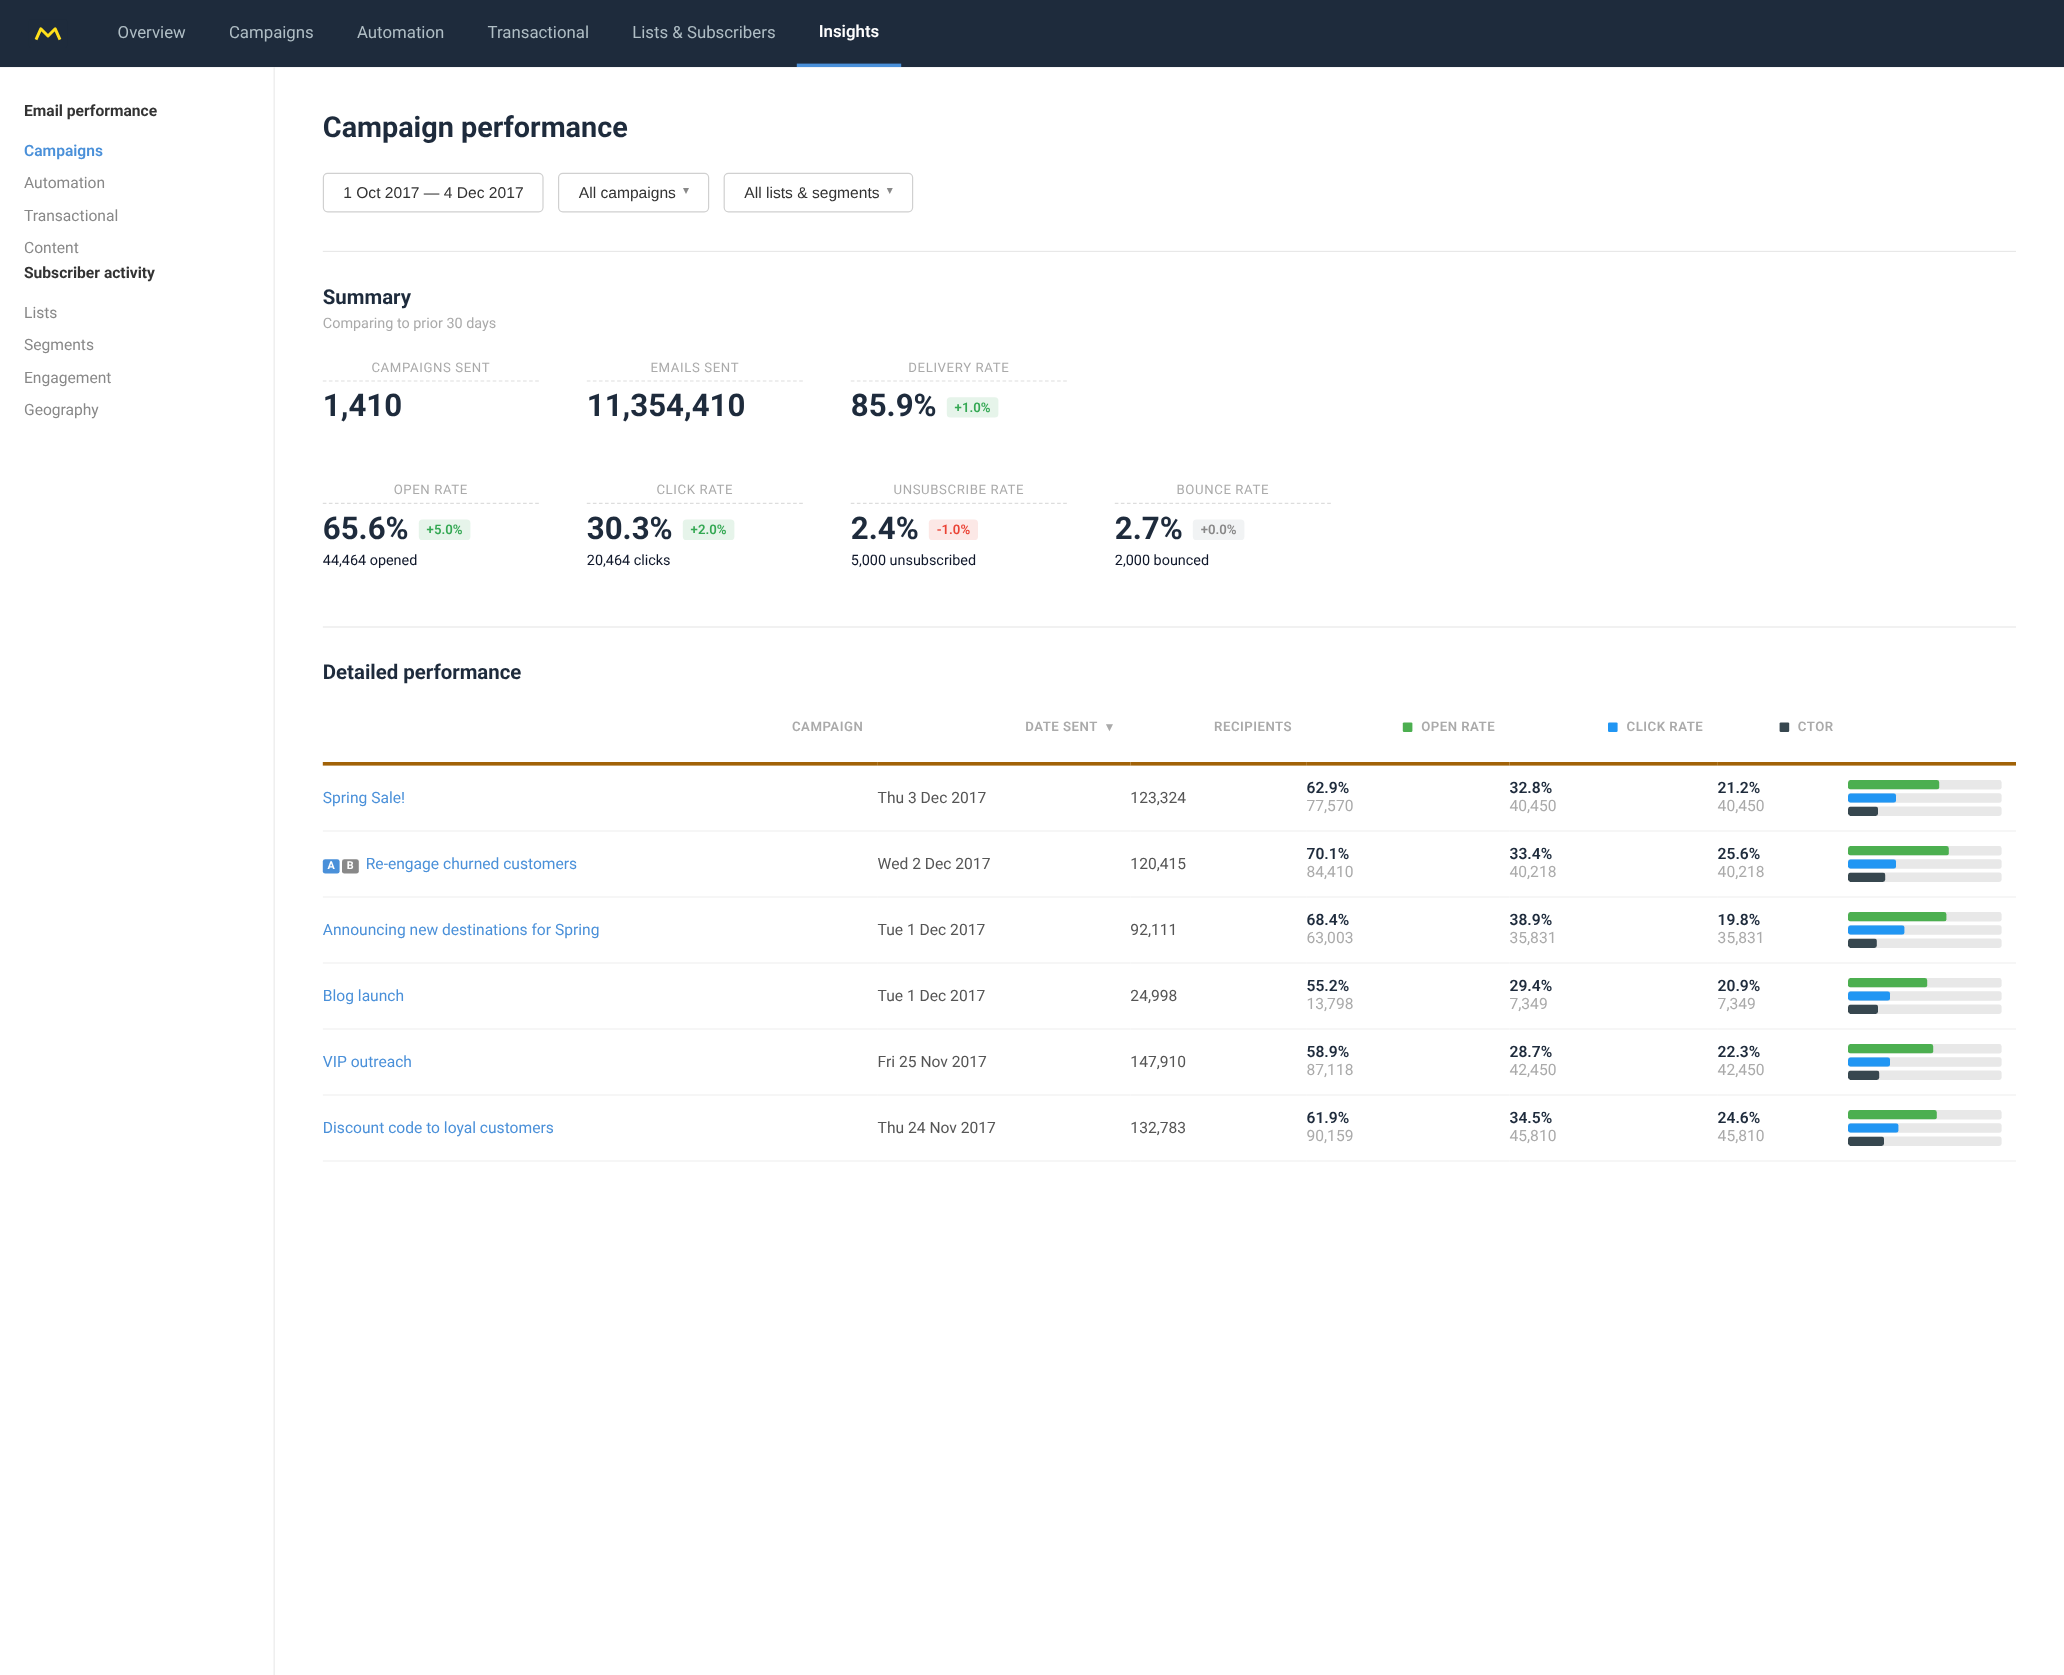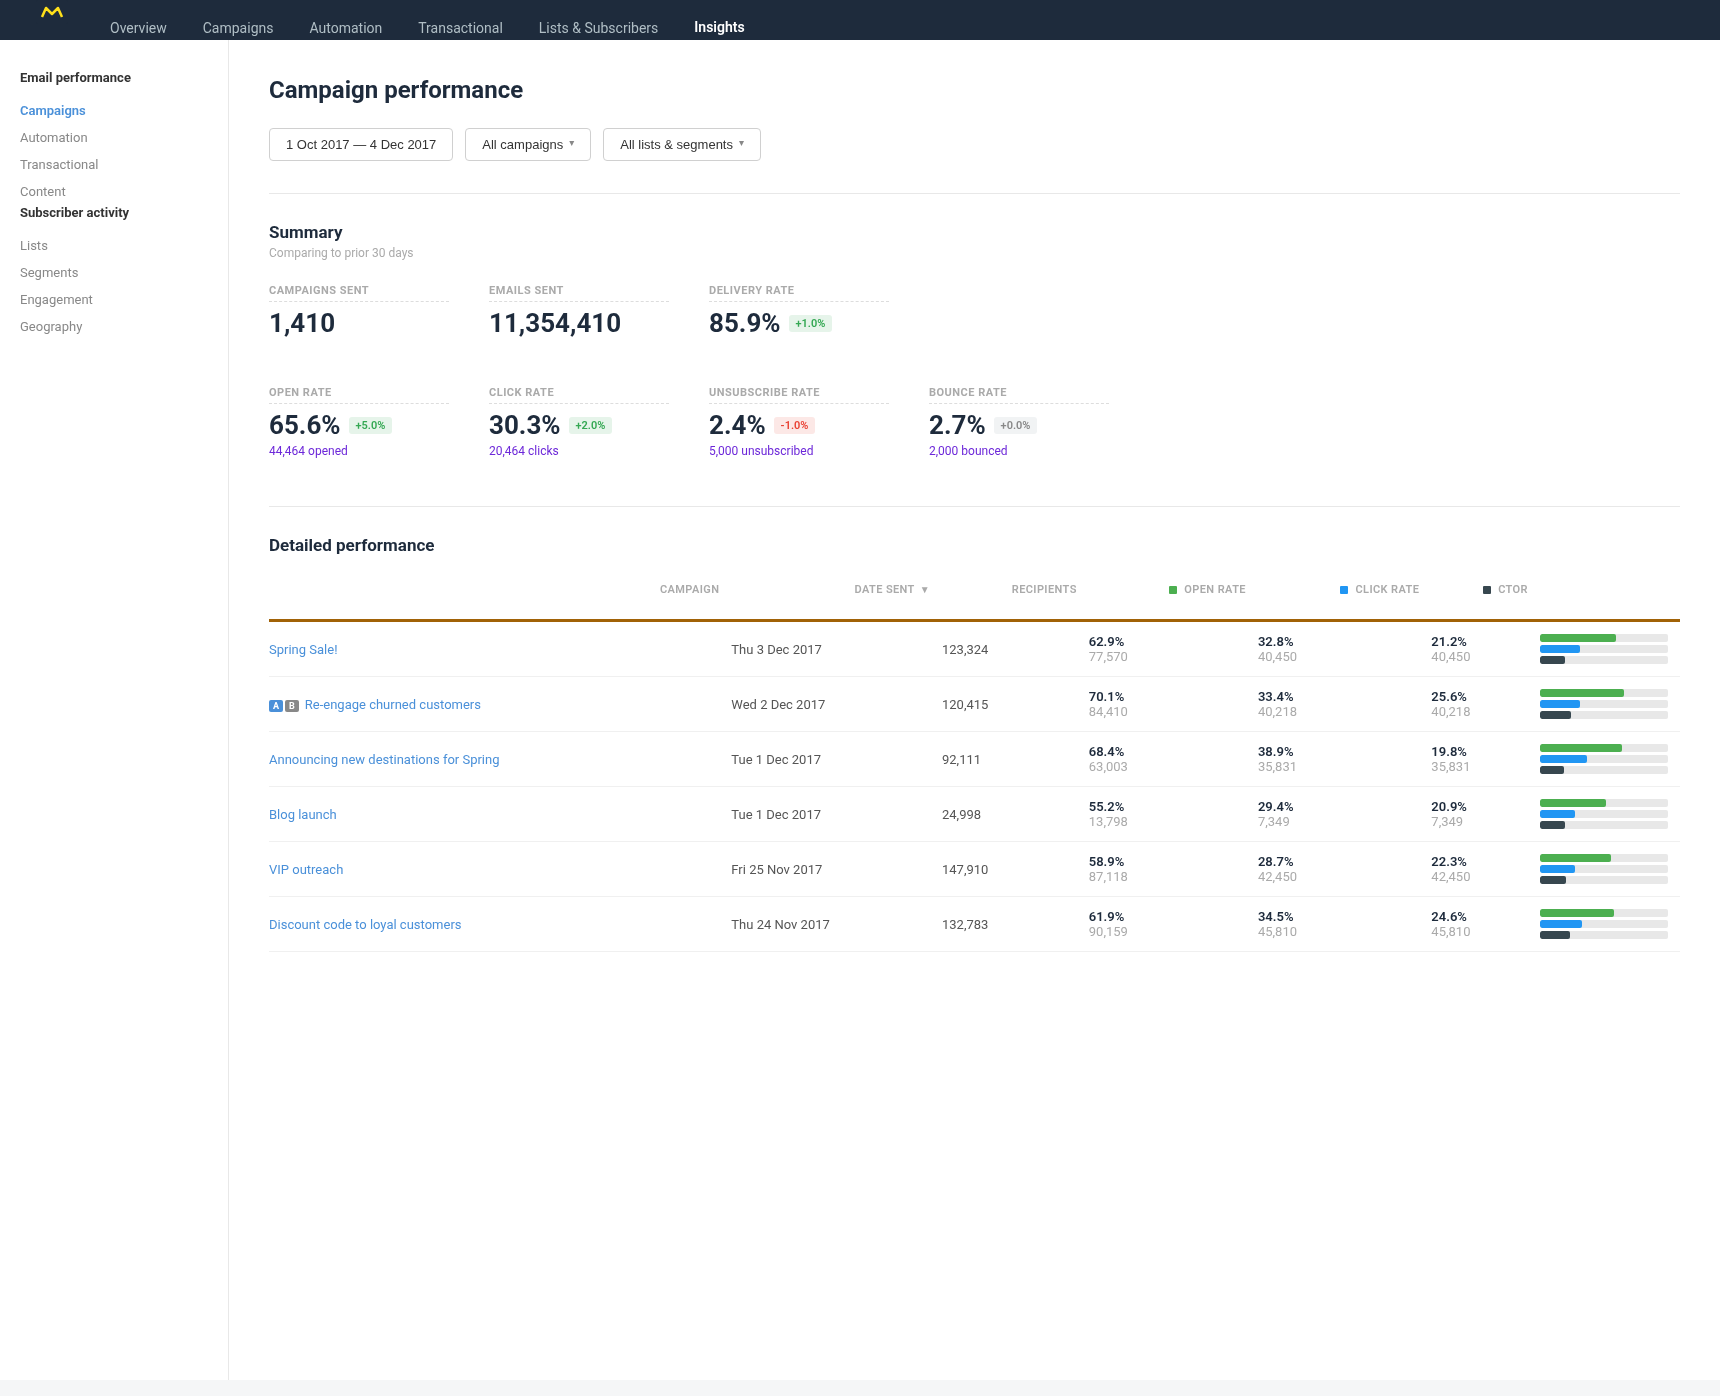--- a/index.html
+++ b/index.html
@@ -1,19 +1,19 @@
 <!DOCTYPE html>
 <html><head>
   <meta charset="utf-8">
   <style>
     * { box-sizing: border-box; margin: 0; padding: 0; }
     body { font-family: -apple-system, BlinkMacSystemFont, 'Segoe UI', Roboto, sans-serif; background: #f5f6f7; color: #333; }
 
     
-    .nav { background: #1e2b3c; display: flex; height: 40px; padding: 0 36px; }
+    .nav { background: #1e2b3c; display: flex; align-items: center; height: 56px; padding: 0 24px; }
     .nav-logo { width: 32px; height: 24px; margin-right: 24px; }
     .nav-logo svg { width: 32px; height: 24px; }
     .nav-item { color: #b0bec5; font-size: 14px; padding: 0 18px; height: 56px; display: flex; align-items: center; cursor: pointer; text-decoration: none; }
     .nav-item.active { color: #fff; font-weight: 600; border-bottom: 3px solid #4a90d9; }
 
     
     .main-layout { display: flex; min-height: calc(100vh - 56px); }
 
     
     .sidebar { width: 229px; background: #fff; padding: 30px 20px; border-right: 1px solid #e8e8e8; flex-shrink: 0; }
@@ -30,23 +30,23 @@
     .filters { display: flex; gap: 12px; margin-bottom: 32px; }
     .filter-btn { border: 1px solid #d0d0d0; background: #fff; padding: 8px 16px; border-radius: 4px; font-size: 13px; color: #333; cursor: pointer; display: flex; gap: 6px; }
     .filter-btn .chevron { font-size: 10px; color: #888; }
 
     
     .summary-title { font-size: 17px; font-weight: 700; color: #1e2b3c; margin-bottom: 4px; }
     .summary-subtitle { font-size: 12px; color: #aaa; margin-bottom: 24px; }
     .stats-grid-row1 { display: grid; grid-template-columns: repeat(3, 220px); gap: 0; margin-bottom: 28px; }
     .stats-grid-row2 { display: grid; grid-template-columns: repeat(4, 220px); gap: 0; margin-bottom: 28px; }
     .stat-block { padding: 0 0 20px 0; margin-right: 40px; }
-    .stat-label { font-size: 11px; font-weight: 700; color: #aaa; letter-spacing: 0.5px; margin-bottom: 6px; border-bottom: 1px dashed #ddd; padding-bottom: 4px; }
+    .stat-label { font-size: 11px; font-weight: 400; color: #aaa; letter-spacing: 0.5px; margin-bottom: 6px; border-bottom: 1px dashed #ddd; padding-bottom: 4px; text-align: center; }
     .stat-value { font-size: 26px; font-weight: 700; color: #1e2b3c; display: flex; align-items: center; gap: 8px; }
-    .stat-sub { font-size: 12px; color: #6d28d9; margin-top: 4px; }
+    .stat-sub { font-size: 12px; color: #0f172a; margin-top: 4px; }
     .badge { font-size: 11px; font-weight: 600; padding: 2px 7px; border-radius: 3px; }
     .badge-green { background: #e6f4ea; color: #34a853; }
     .badge-red { background: #fce8e6; color: #ea4335; }
     .badge-gray { background: #f1f3f4; color: #888; }
 
     
     .divider { border: none; border-top: 1px solid #e8e8e8; margin: 28px 0; }
 
     
     .section-title { font-size: 17px; font-weight: 700; color: #1e2b3c; margin-bottom: 20px; }

